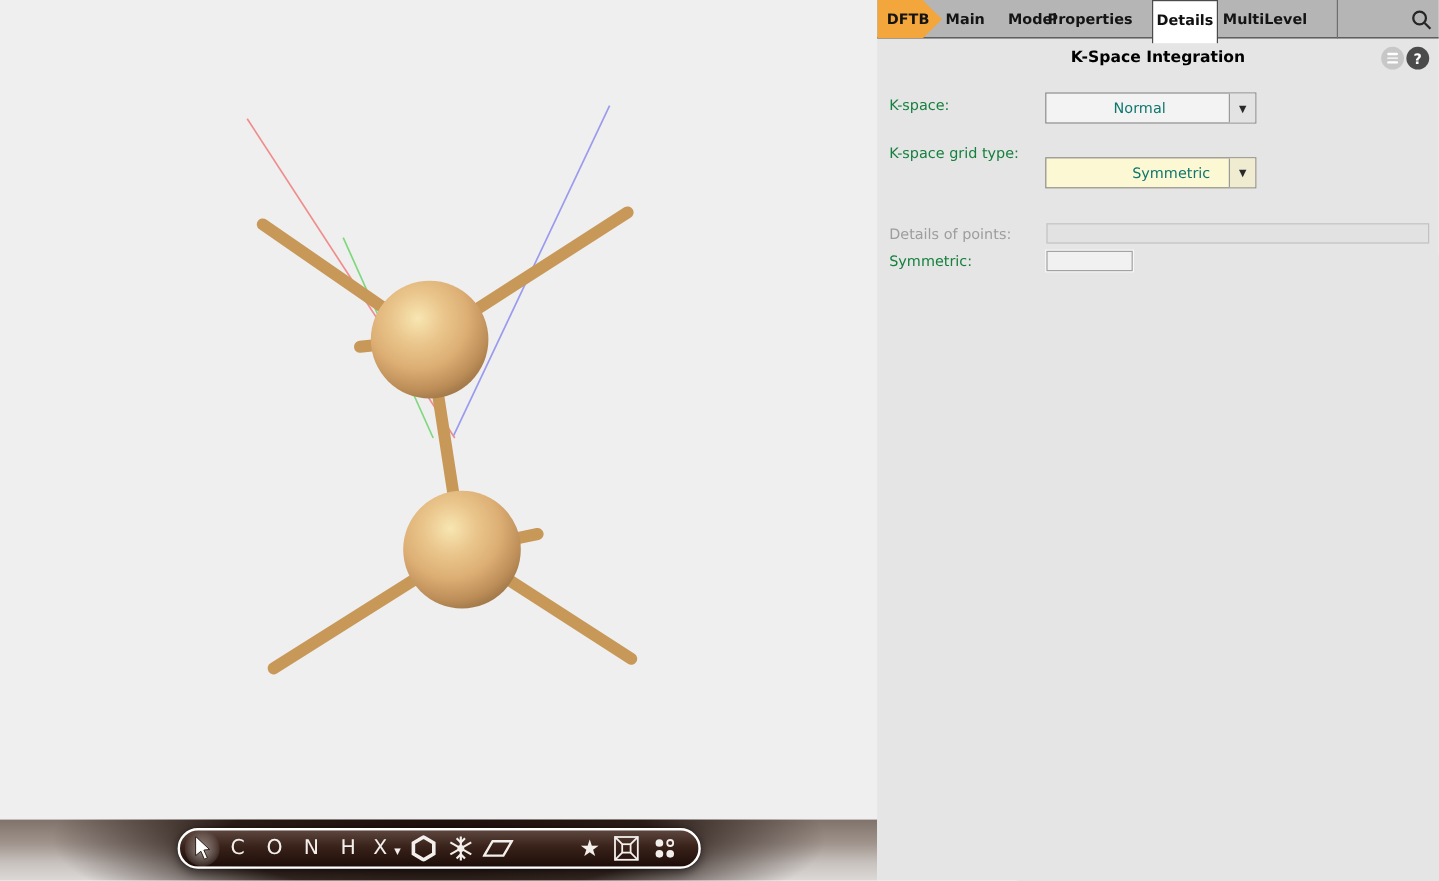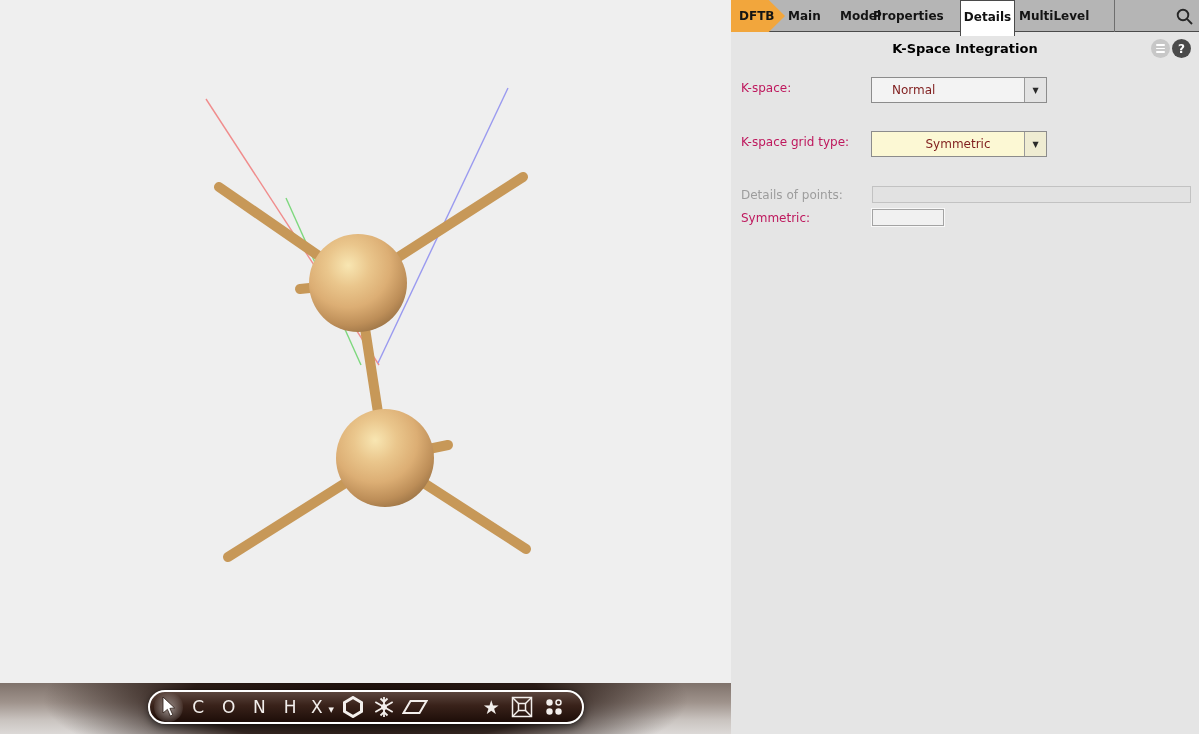--- a/index.html
+++ b/index.html
@@ -52,27 +52,27 @@
   #search-btn { position:absolute; left:444px; top:7px; width:19px; height:19px; }
 
   #panel-title { position:absolute; left:0; top:41px; width:468px; text-align:center;
     font-size:13px; font-weight:bold; color:#000; }
   .circle-btn { position:absolute; top:39px; width:19px; height:19px; border-radius:50%;
     display:flex; align-items:center; justify-content:center; }
   #menu-btn { left:420px; background:#c7c7c7; flex-direction:column; gap:2px; }
   #menu-btn .bar { width:9px; height:1.6px; background:#ffffff; border-radius:1px; }
   #help-btn { left:441px; background:#4b4b4b; color:#ffffff; font-size:12px; font-weight:bold; }
 
-  .f-label { position:absolute; left:10px; font-size:12px; color:#be185d; }
+  .f-label { position:absolute; left:10px; font-size:12px; color:#15803d; }
   .f-label.disabled { color:#9d9d9d; }
 
   .combo { position:absolute; left:140px; width:176px; height:26px;
     border:1px solid #8c8c8c; background:#f3f3f3; display:flex; cursor:default; }
   .combo.modified { background:#fcf8d4;text-align:center; }
-  .combo .cval { flex:1; font-size:12px; color:#7f1d1d; padding:5px 0 0 20px; overflow:hidden; white-space:nowrap; }
+  .combo .cval { flex:1; font-size:12px; color:#0f766e; padding:5px 0 0 20px; overflow:hidden; white-space:nowrap;margin-left:36px; }
   .combo .cbtn { width:22px; border-left:1px solid #9a9a9a; background:#e3e3e3;
     display:flex; align-items:center; justify-content:center; }
   .combo.modified .cbtn { background:#efecd2; }
   .combo .ctri { font-size:8px; color:#2a2a2a; }
 
   .txt { position:absolute; left:141px; height:17px; border:1px solid #a3a3a3;
     background:#f1f1f1; font-size:11px; padding:0 3px; box-shadow:0 0 0 1px #f8f8f8; }
   .txt:disabled { background:#e2e2e2; border-color:#c2c2c2; box-shadow:none; }
 </style>
 </head>
@@ -210,21 +210,21 @@
     <div class="circle-btn" id="help-btn">?</div>
 
     <div class="f-label" style="top:81px">K-space:</div>
     <div class="combo" style="top:77px">
       <div class="cval">Normal</div>
       <div class="cbtn">
         <span class="ctri">▼</span>
       </div>
     </div>
 
-    <div class="f-label" style="top:135px">K-space grid type:</div>
+    <div class="f-label" style="top:121px">K-space grid type:</div>
     <div class="combo modified" style="top:131px">
       <div class="cval">Symmetric</div>
       <div class="cbtn">
         <span class="ctri">▼</span>
       </div>
     </div>
 
     <div class="f-label disabled" style="top:188px">Details of points:</div>
     <input class="txt" style="top: 186px; width: 319px;" disabled="">
 

